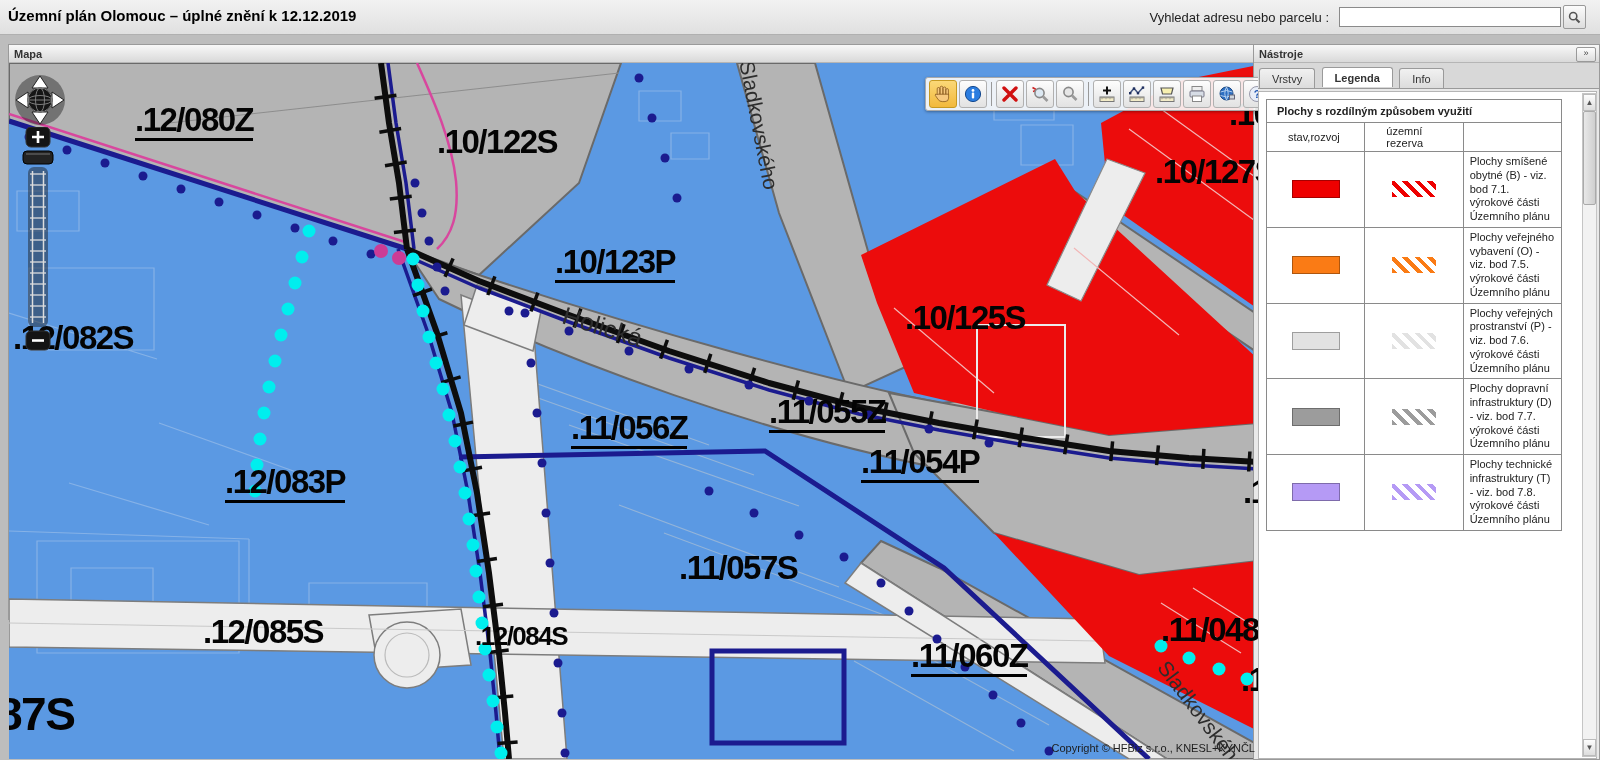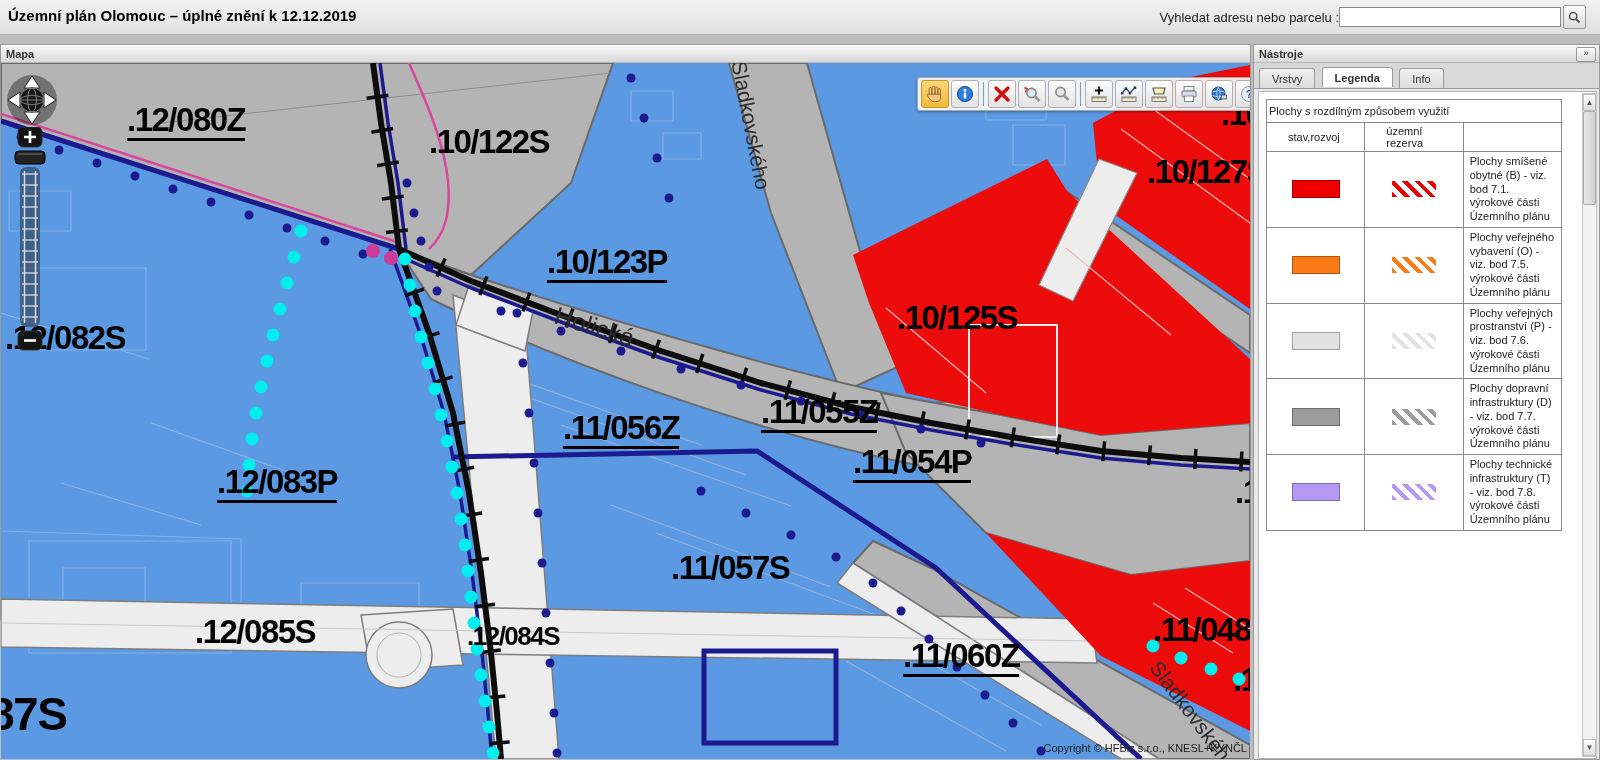--- a/index.html
+++ b/index.html
@@ -2,42 +2,42 @@
 <html><head>
 <meta charset="utf-8">
 <style>
   html,body{margin:0;padding:0;width:1600px;height:760px;overflow:hidden;
     font-family:"Liberation Sans",sans-serif;background:#bdbdbd;}
   
   #app-header{position:absolute;left:0;top:0;width:1600px;height:34px;
     background:linear-gradient(#f2f2f2,#e0e0e0);border-bottom:1px solid #b0b0b0;}
   #app-title{position:absolute;left:8px;top:7px;font-size:15px;font-weight:bold;color:#000;}
   #search-wrap{position:absolute;right:14px;top:5px;display:flex;align-items:center;}
-  #search-label{font-size:13px;color:#222;}
+  #search-label{font-size:13px;color:#222;margin-right:10px;}
   #search-input{width:214px;height:18px;border:1px solid #8a8a8a;background:#fff;font-size:12px;padding:0 3px;}
   #search-btn{width:21px;height:22px;margin-left:2px;border:1px solid #999;border-radius:2px;
     background:linear-gradient(#fcfcfc,#ddd);display:flex;align-items:center;justify-content:center;cursor:pointer;}
   
   .panel-header{height:18px;background:linear-gradient(#f8f8f8,#d9d9d9);border-bottom:1px solid #b5b5b5;
     font-size:11px;font-weight:bold;color:#333;padding:3px 0 0 5px;box-sizing:border-box;}
-  #map-panel{position:absolute;left:0;top:44px;width:1251px;height:576px;background:#fff;border:1px solid #9a9a9a;box-sizing:border-box;}
+  #map-panel{position:absolute;left:8px;top:44px;width:1251px;height:576px;background:#fff;border:1px solid #9a9a9a;box-sizing:border-box;}
   #map-content{position:absolute;left:0;top:18px;width:1249px;height:696px;overflow:hidden;background:#5b99e3;}
   #tools-panel{position:absolute;left:1253px;top:44px;width:347px;height:716px;background:#e9e9e9;border:1px solid #9a9a9a;box-sizing:border-box;}
   #collapse-btn{position:absolute;right:3px;top:2px;width:18px;height:13px;font-size:9px;line-height:11px;text-align:center;
     border:1px solid #999;border-radius:2px;background:linear-gradient(#fdfdfd,#dcdcdc);color:#444;cursor:pointer;}
   
   #tabs-bar{height:26px;background:#d8d8d8;border-bottom:1px solid #9a9a9a;padding:4px 0 0 5px;box-sizing:border-box;}
   .tab{display:inline-block;font-size:11px;color:#333;padding:4px 12px 3px;border:1px solid #9a9a9a;border-bottom:none;
     border-radius:3px 3px 0 0;background:linear-gradient(#f1f1f1,#dcdcdc);margin-right:2px;cursor:pointer;position:relative;top:1px;}
   .tab.active{background:#fff;font-weight:bold;top:0;}
   #tools-content{position:absolute;left:4px;top:46px;width:337px;height:666px;background:#fff;border:1px solid #b5b5b5;overflow:hidden;}
   
   #legend-table{border-collapse:collapse;margin:7px 0 0 7px;width:296px;table-layout:fixed;}
   #legend-table td,#legend-table th{border:1px solid #8a8a8a;font-size:11px;color:#222;vertical-align:middle;}
-  #legend-title-cell{font-size:13px;font-weight:normal;padding:5px 2px;color:#000;}
+  #legend-title-cell{font-size:13px;font-weight:bold;padding:5px 10px;color:#000;}
   .legend-colhead{padding:2px 21px;font-weight:normal;text-align:left;vertical-align:bottom;}
   .col-swatch{width:62px;} .col-hatch{width:56px;} .col-desc{width:172px;}
   .swatch{width:46px;height:16px;margin:4px auto;border:1px solid rgba(0,0,0,.3);}
   .hatch{width:44px;height:16px;margin:4px auto;
     background-image:repeating-linear-gradient(45deg,var(--c) 0,var(--c) 4px,#fff 4px,#fff 9px);}
   .legend-desc{padding:3px 6px;line-height:1.25;}
   
   #vscroll{position:absolute;right:2px;top:48px;width:15px;height:664px;background:#f2f2f2;border:1px solid #c5c5c5;box-sizing:border-box;}
   .scroll-arrow{height:15px;font-size:8px;text-align:center;line-height:15px;color:#555;background:linear-gradient(#fdfdfd,#ddd);border:1px solid #bbb;cursor:pointer;}
   #scroll-down{position:absolute;bottom:0;left:0;right:0;}

